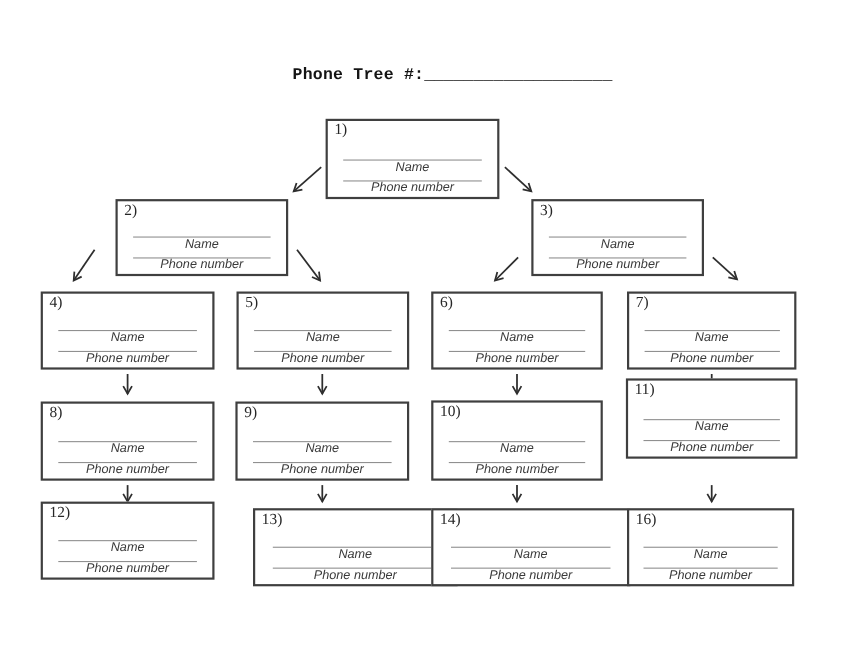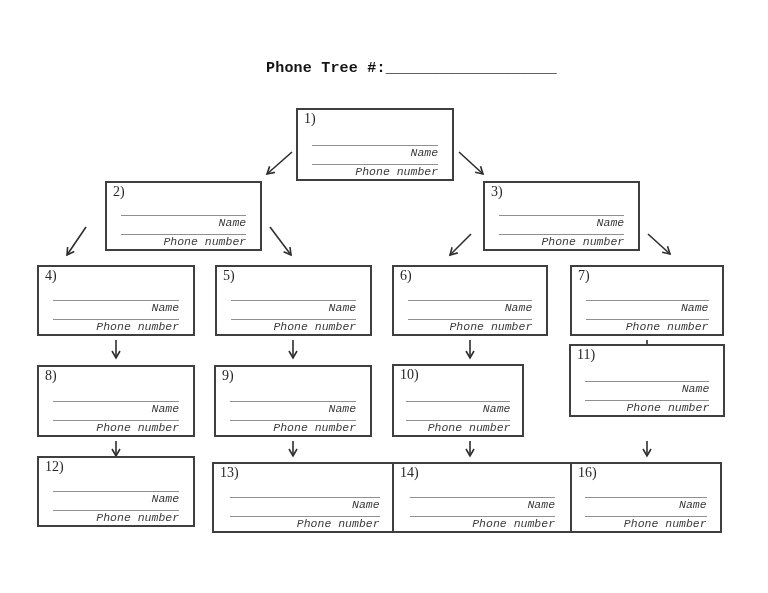--- a/index.html
+++ b/index.html
@@ -20,39 +20,38 @@
     border:2px solid #3f3f3f;
   }
   .num{
     position:absolute;top:1px;left:6px;font-size:14px;color:#262626;
     font-family:"Liberation Serif", serif;
   }
   .field{position:absolute;left:9%;width:82%;text-align:center;}
   .field .line{height:0;border-top:1.5px solid #909090;}
   .field .flabel{
     display:block;font-style:italic;font-size:11.5px;line-height:13px;color:#3a3a3a;
-    font-family:Liberation Mono, monospace;
-    text-align:right;
+    font-family:Liberation Sans, sans-serif;
   }
   .field-name{bottom:20px;}
   .field-phone{bottom:1px;}
   
   .n1{left:296px;top:108px;width:158px;height:73px}
   .n2{left:105px;top:181px;width:157px;height:70px}
   .n3{left:483px;top:181px;width:157px;height:70px}
   .n4{left:37px;top:265px;width:158px;height:71px}
   .n5{left:215px;top:265px;width:157px;height:71px}
   .n6{left:392px;top:265px;width:156px;height:71px}
   .n7{left:570px;top:265px;width:154px;height:71px}
   .n8{left:37px;top:365px;width:158px;height:72px}
   .n9{left:214px;top:365px;width:158px;height:72px}
-  .n10{left:392px;top:364px;width:132px;height:73px}
+  .n10{left:392px;top:364px;width:156px;height:73px}
   .n11{left:569px;top:344px;width:156px;height:73px}
   .n12{left:37px;top:456px;width:158px;height:71px}
-  .n13{left:212px;top:462px;width:186px;height:71px}
+  .n13{left:230px;top:462px;width:186px;height:71px}
   .n14{left:392px;top:462px;width:181px;height:71px}
   .n15{left:570px;top:462px;width:152px;height:71px}
   #arrows{position:absolute;left:0;top:0;pointer-events:none;}
 </style>
 </head>
 <body>
 
 <div id="page">
 
   <div id="title"><span>Phone Tree #:</span><span class="blank">___________________</span></div>

